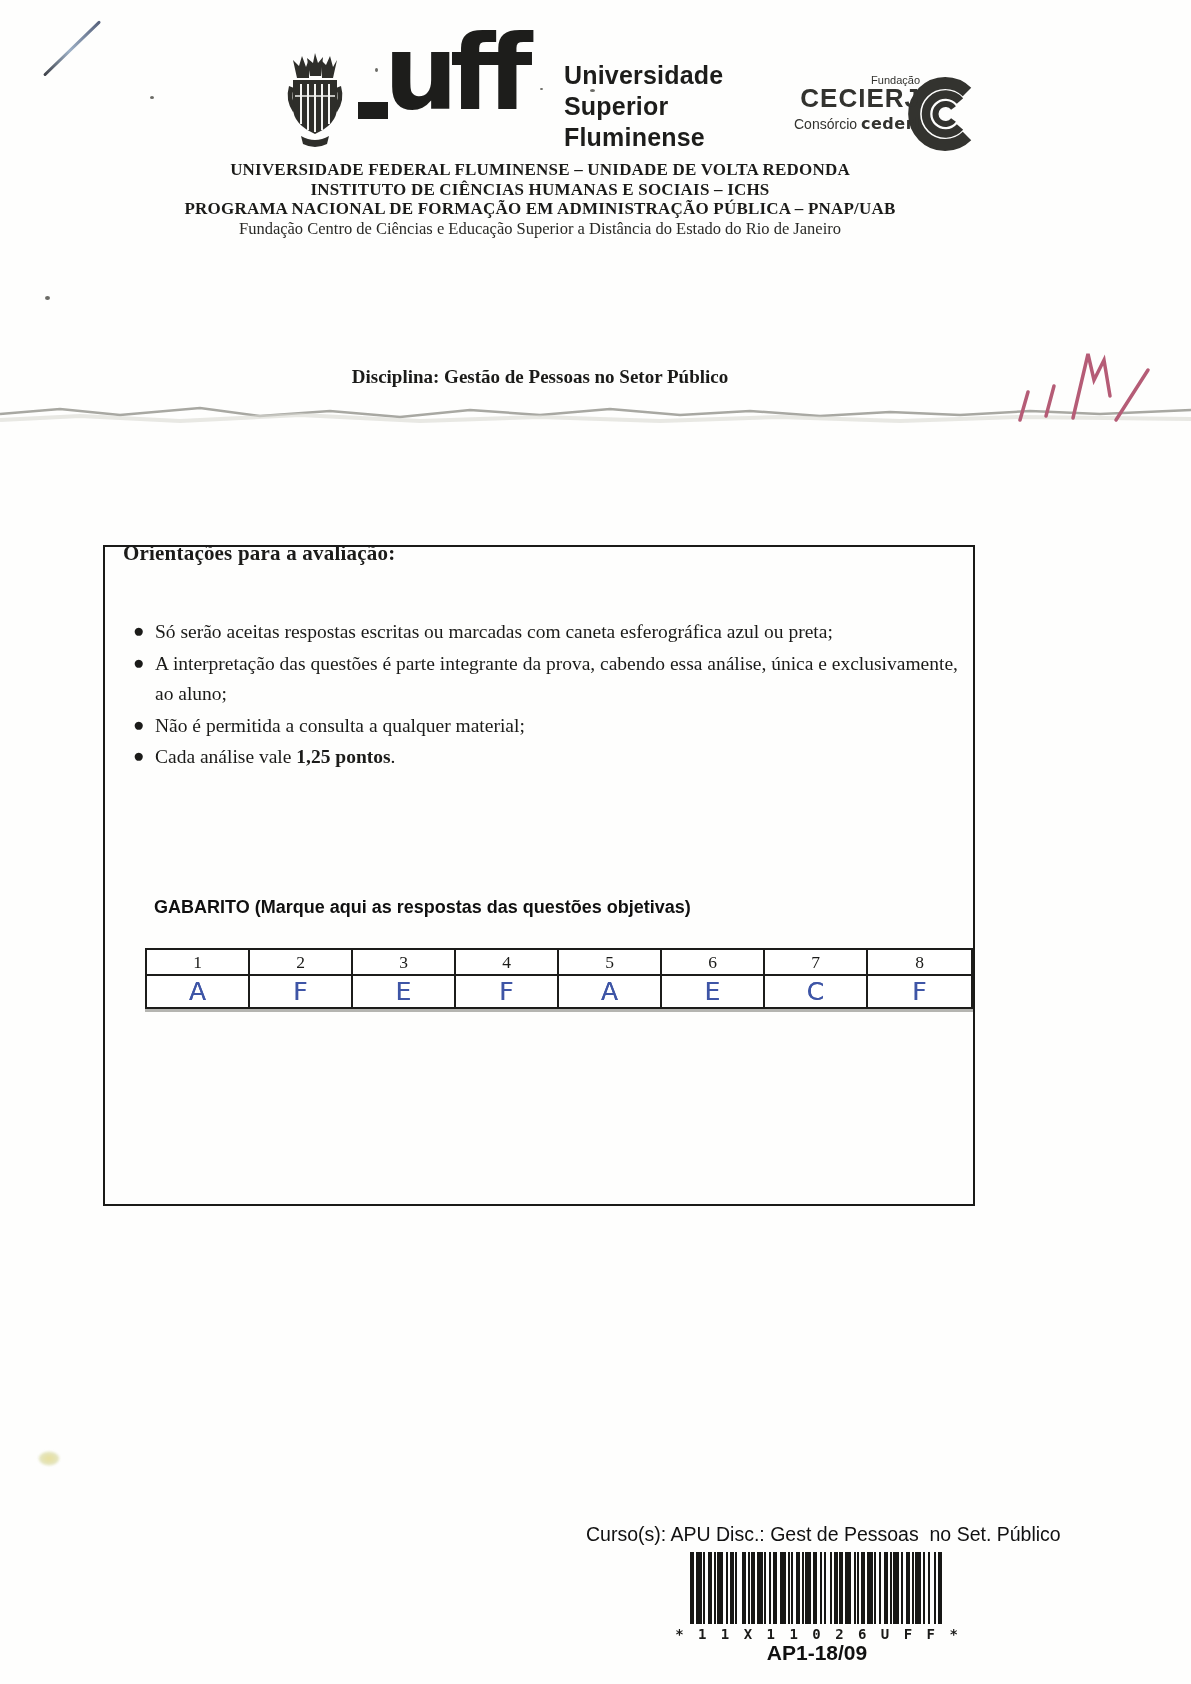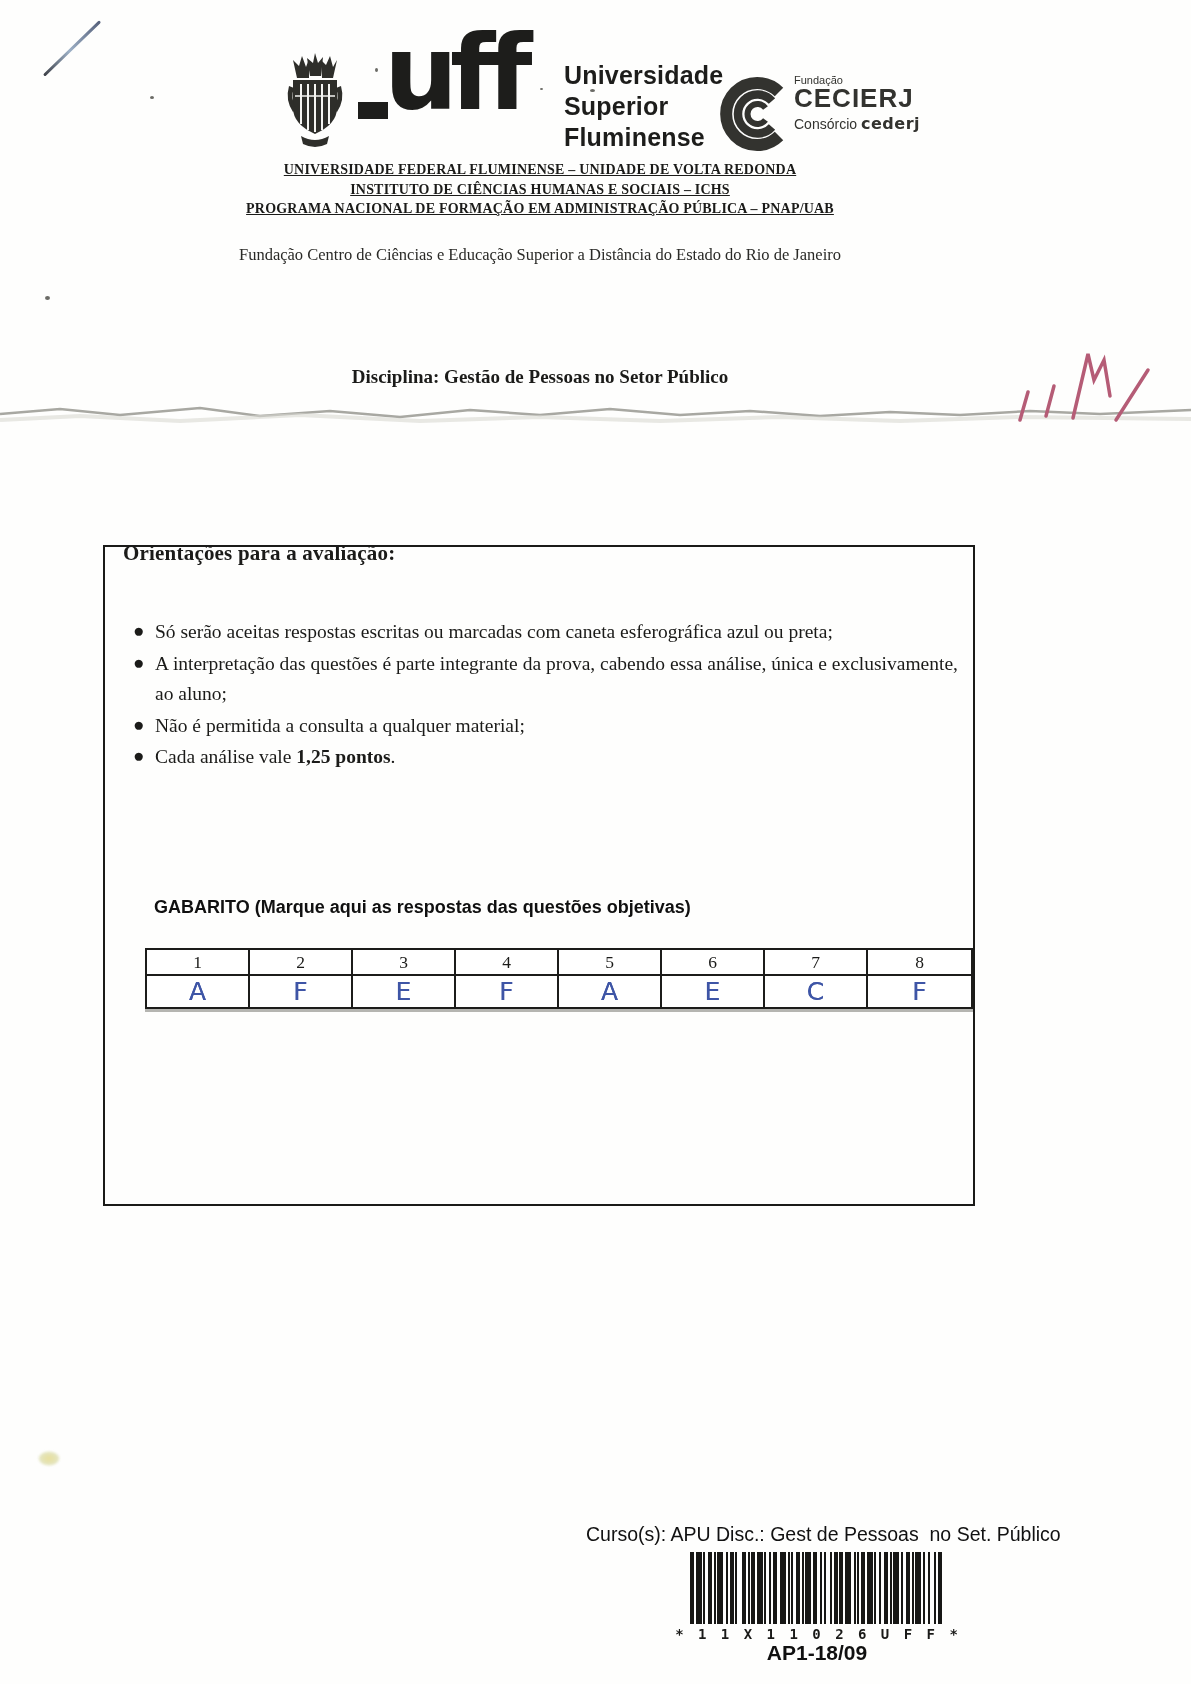--- a/index.html
+++ b/index.html
@@ -20,30 +20,30 @@
   .ufflogo{position:absolute;left:362px;top:40px;width:190px;height:115px;}
   .ufflogo .bar{position:absolute;left:-4px;top:62px;width:30px;height:17px;background:#1d1d1b;}
   .ufflogo .txt{
     position:absolute;left:22px;top:-28px;font-family:"DejaVu Sans",sans-serif;
     font-weight:800;font-size:104px;letter-spacing:-8px;color:#1d1d1b;
   }
   .uffword{
     position:absolute;left:564px;top:60px;font-family:"Liberation Sans",sans-serif;
     font-weight:bold;font-size:25px;line-height:31px;color:#1d1d1b;letter-spacing:.2px;
   }
-  .cecierj{position:absolute;left:712px;top:72px;width:280px;height:85px;}
+  .cecierj{position:absolute;left:712px;top:72px;width:280px;height:85px;text-align:right;}
   .cecierj .labels{position:absolute;left:82px;top:2px;color:#33332f;}
   .cecierj .f1{font-family:"Liberation Sans",sans-serif;font-size:11px;}
   .cecierj .f2{font-family:"Liberation Sans",sans-serif;font-weight:bold;font-size:26px;letter-spacing:1px;line-height:24px;}
   .cecierj .f3{font-family:"Liberation Sans",sans-serif;font-size:14px;display:inline;}
   .cecierj .f4{font-family:"DejaVu Sans",sans-serif;font-weight:bold;font-size:16px;display:inline;letter-spacing:.5px;}
   
   .hdr{position:absolute;left:95px;top:160px;width:890px;text-align:center;}
-  .hdr .inst{font-weight:bold;font-size:14px;line-height:19.5px;letter-spacing:.2px;text-decoration:underline;}
-  .hdr .found{font-size:16.5px;line-height:19.5px;color:#2a2a27;margin-top:26px;}
+  .hdr .inst{font-weight:bold;font-size:17px;line-height:19.5px;letter-spacing:.2px;}
+  .hdr .found{font-size:16.5px;line-height:19.5px;color:#2a2a27;}
   .examblk{position:absolute;left:95px;top:301px;width:890px;text-align:center;
     font-weight:bold;font-size:19px;line-height:23px;}
   .discipline{position:absolute;left:95px;top:366px;width:890px;text-align:center;
     font-weight:bold;font-size:19px;}
   
   .tear{position:absolute;left:0;top:388px;width:1191px;height:46px;}
   .redmarks{position:absolute;left:1018px;top:328px;width:173px;height:96px;}
   
   .box{position:absolute;left:103px;top:545px;width:868px;height:657px;
     border:2.5px solid #1a1a18;}

